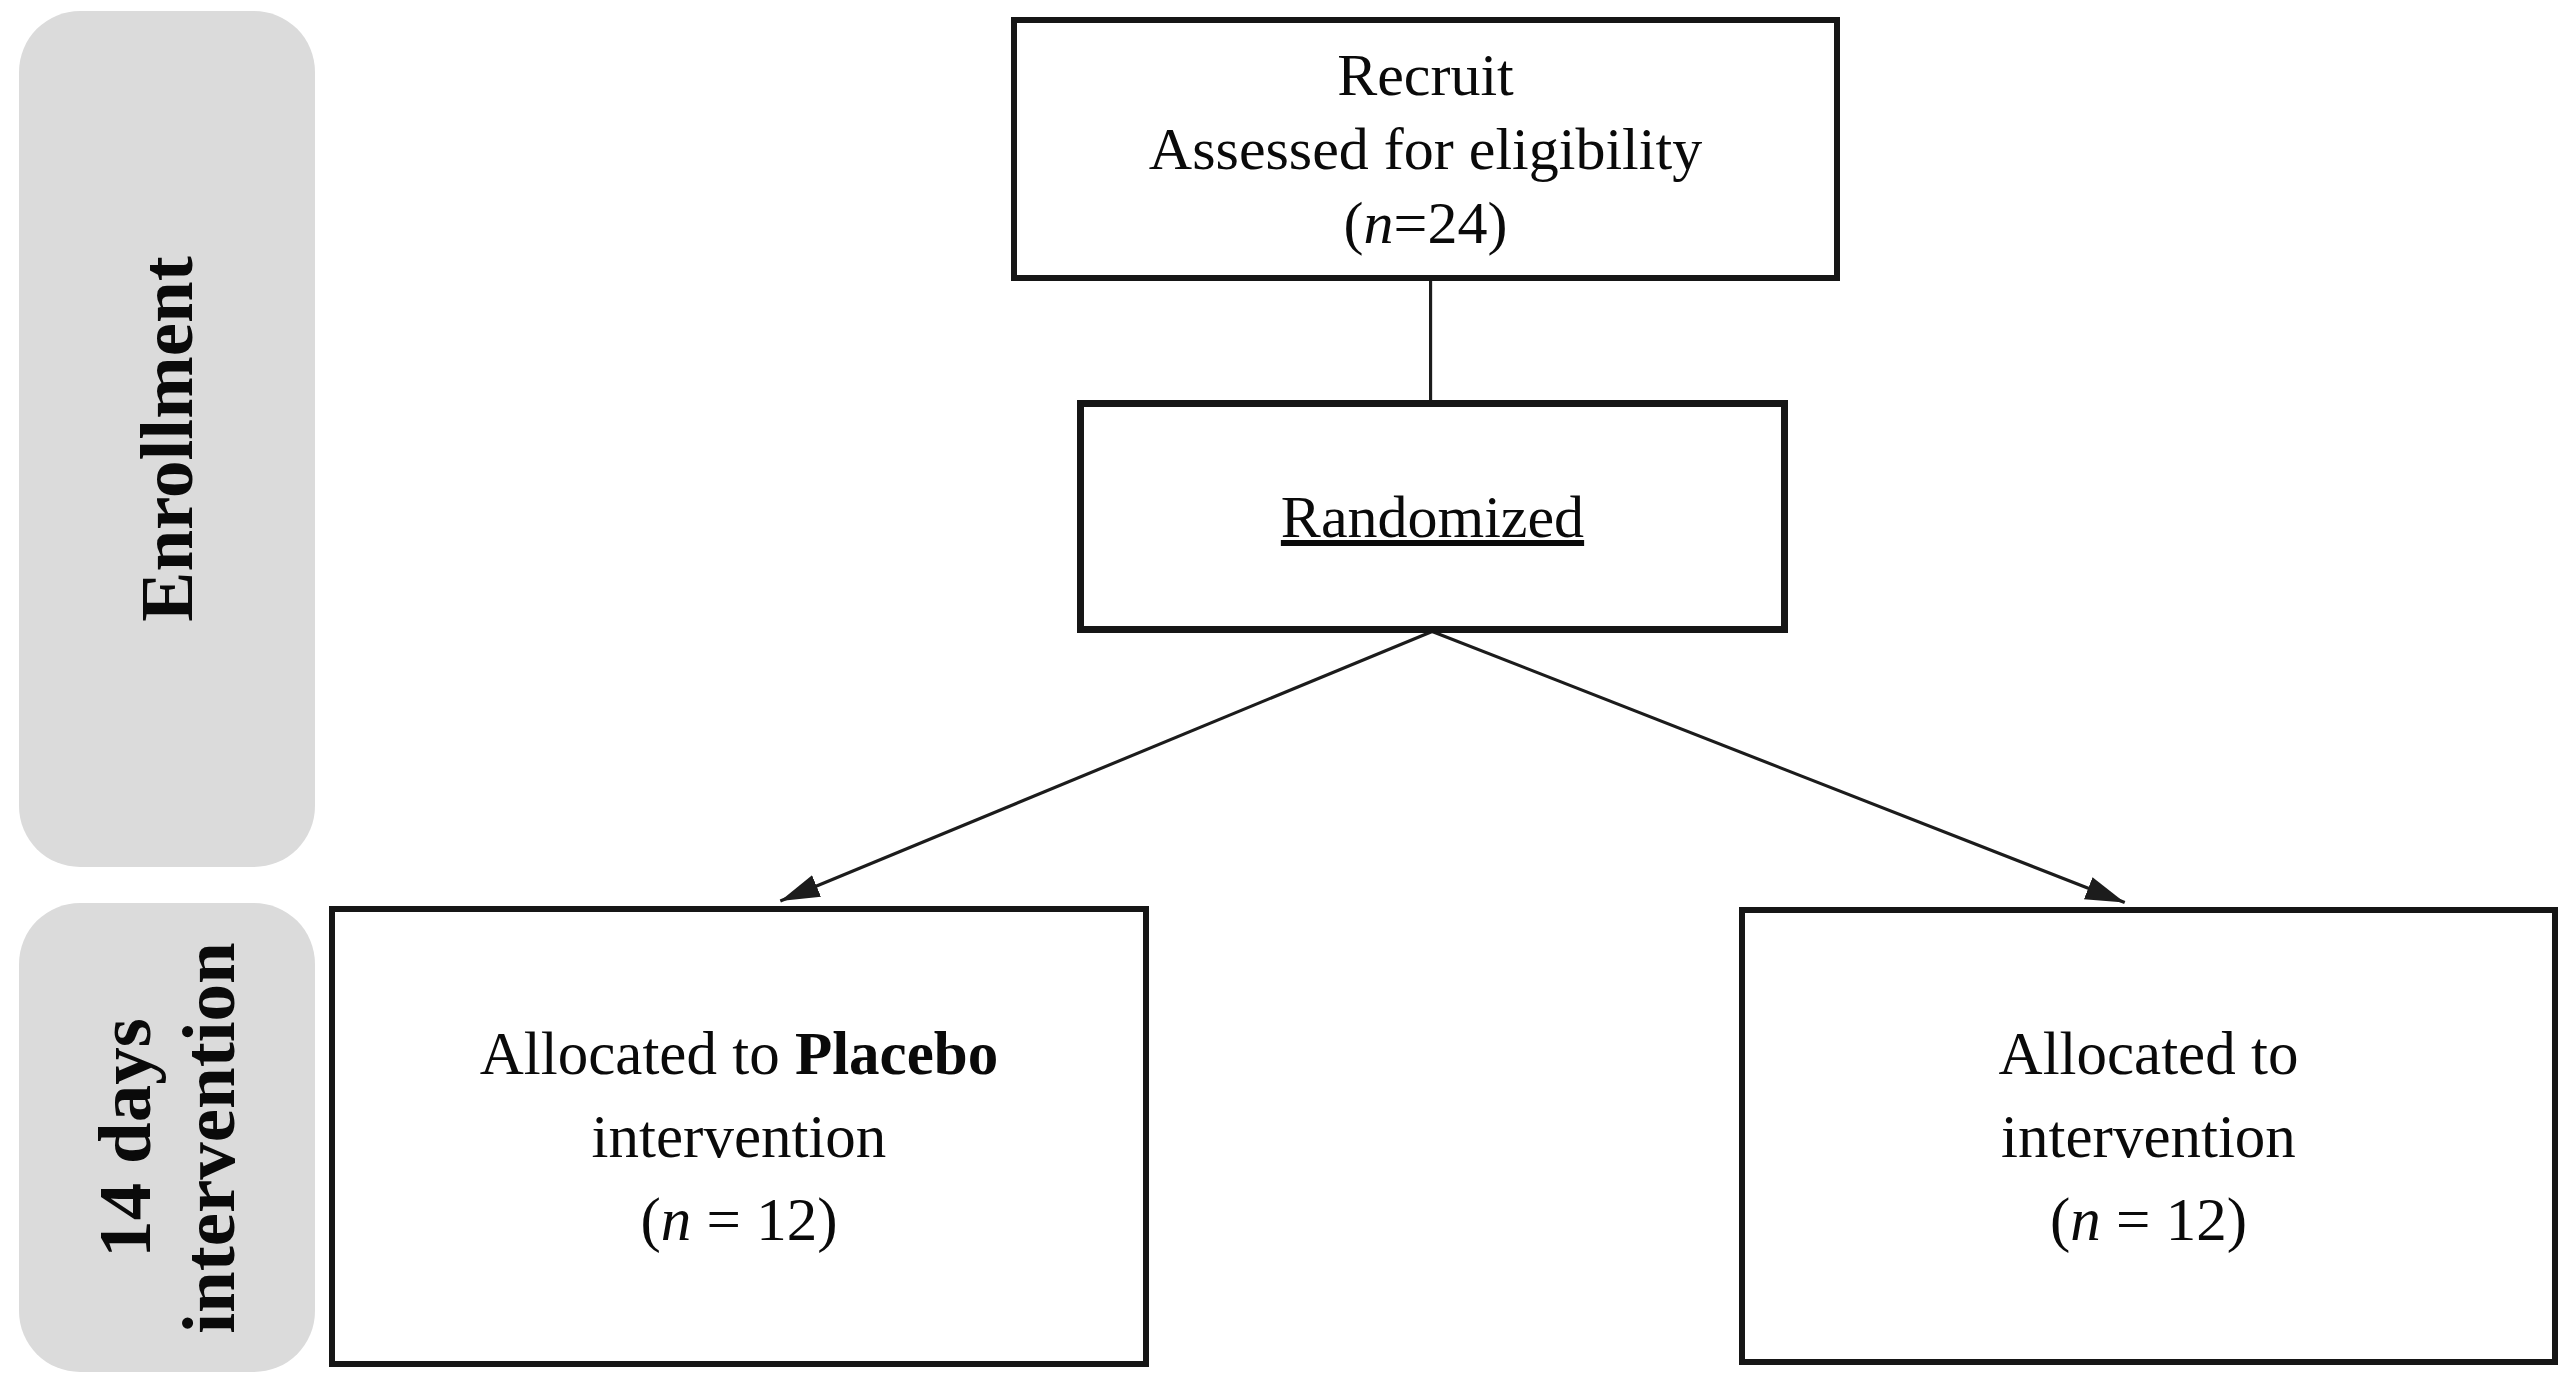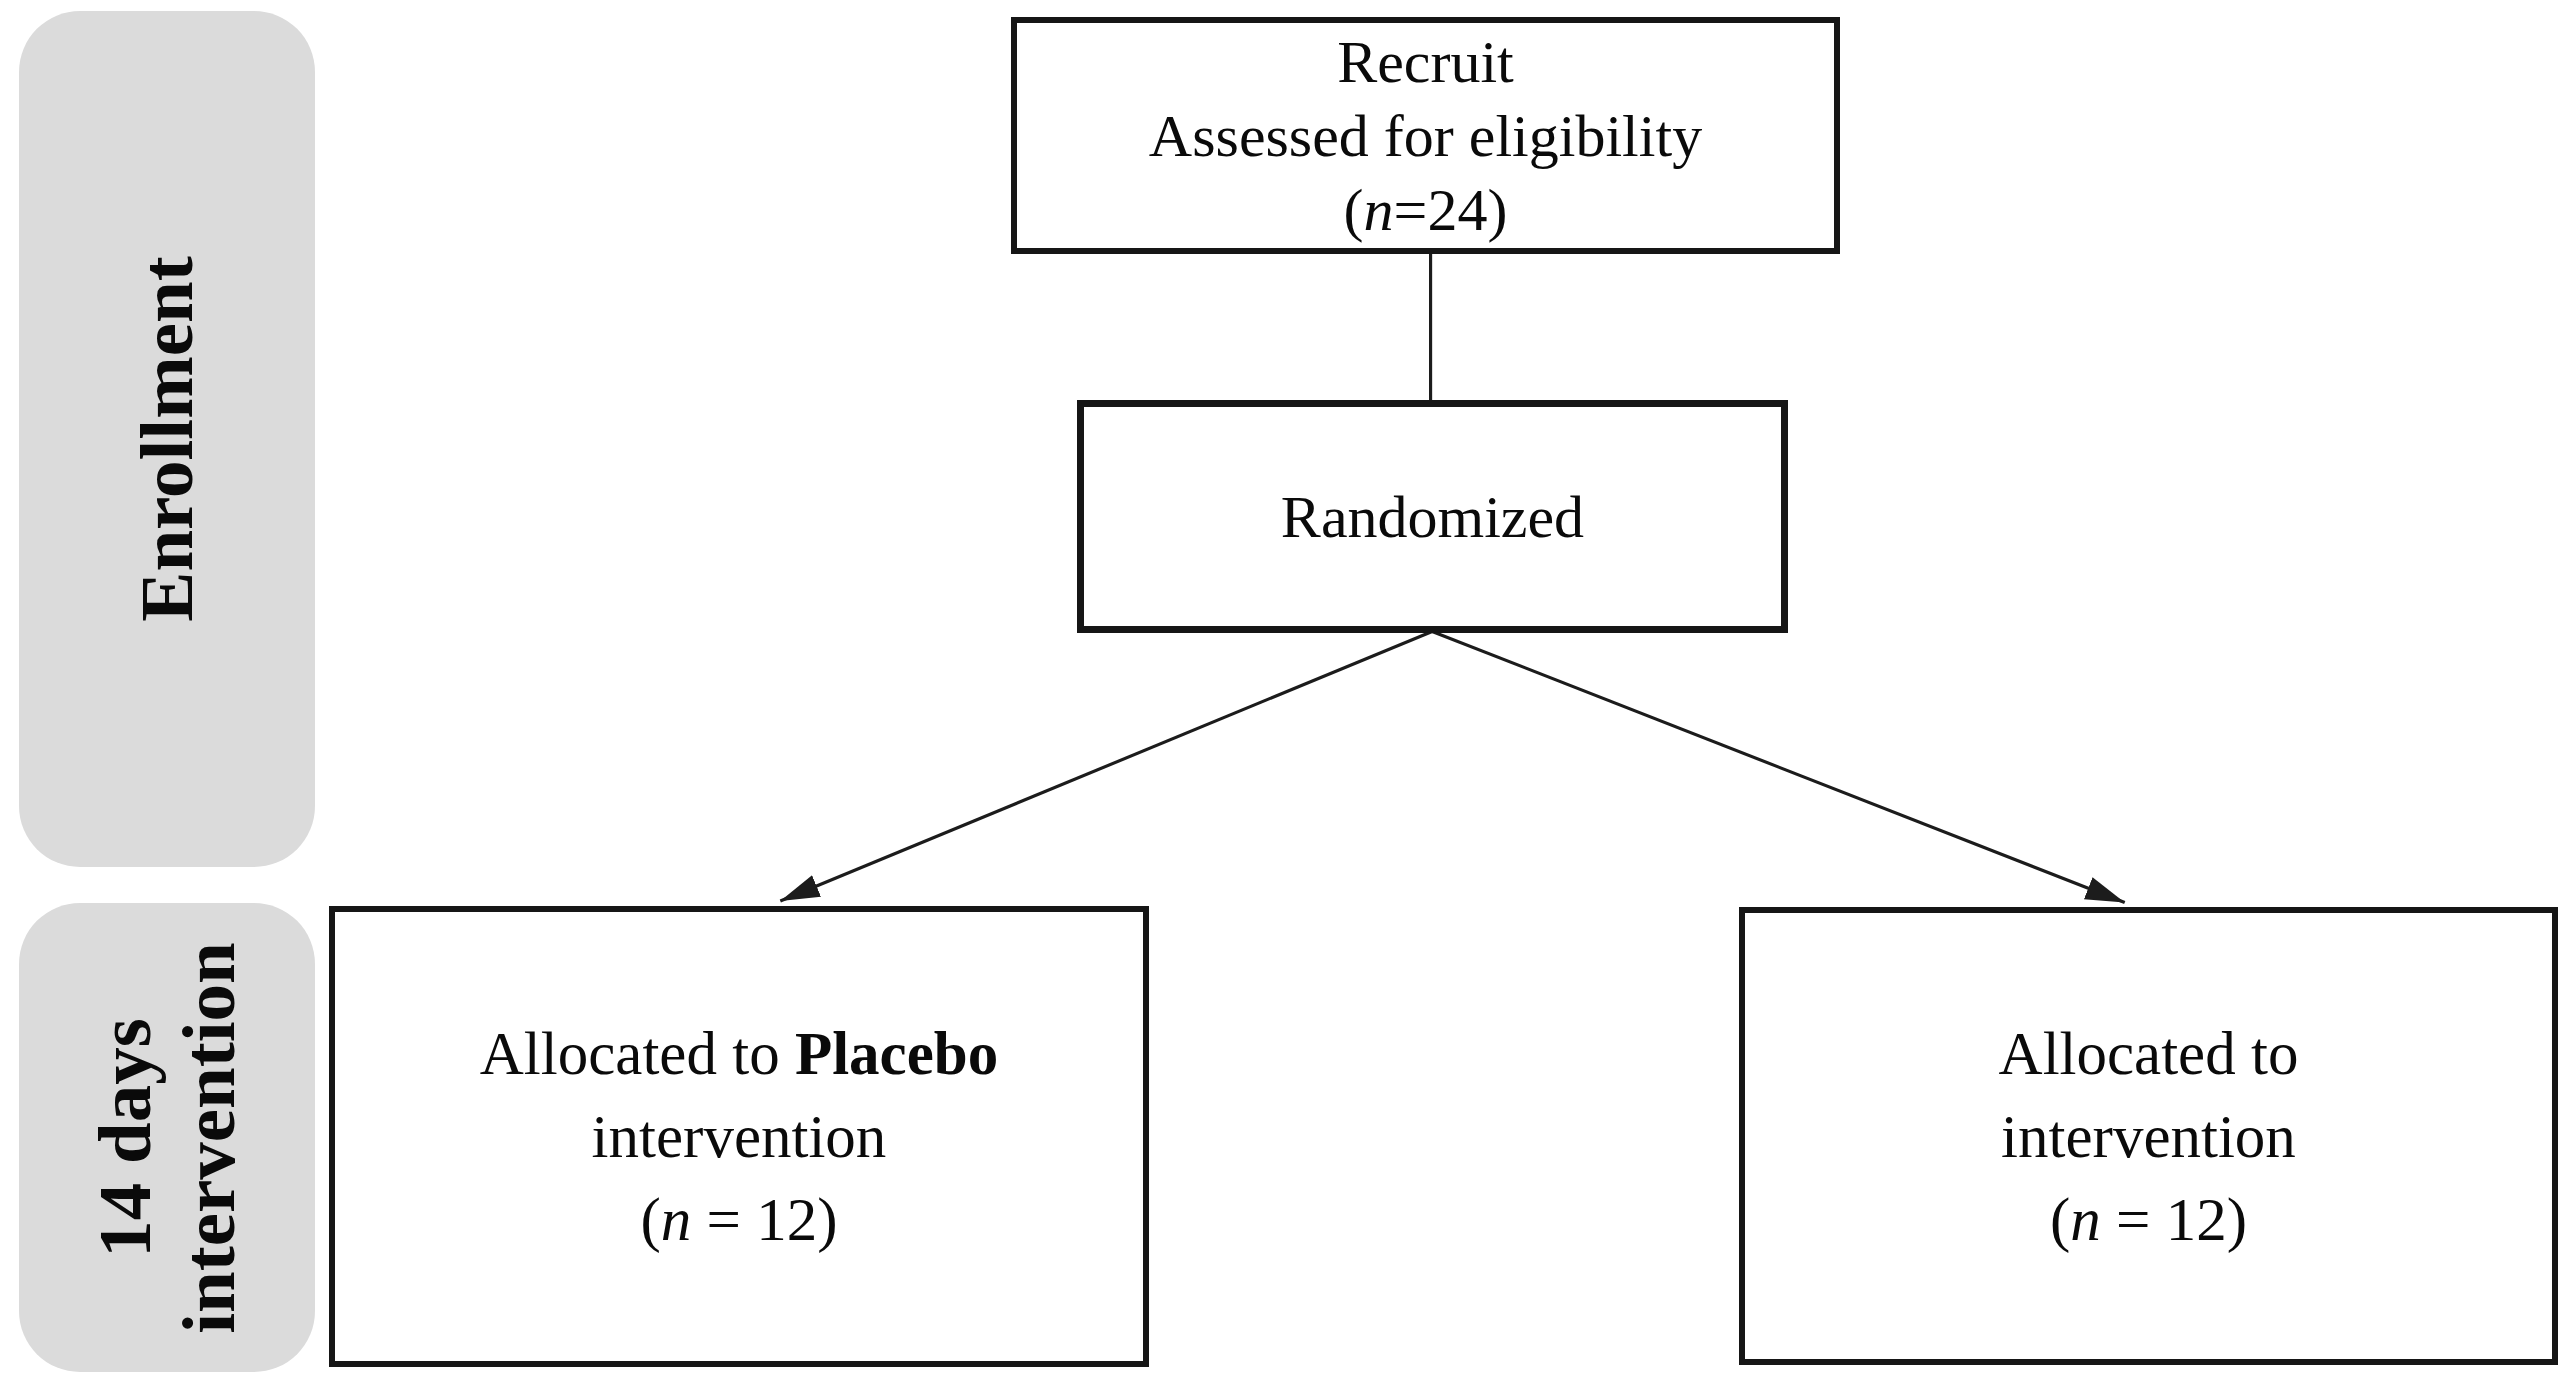--- a/index.html
+++ b/index.html
@@ -43,22 +43,22 @@
     background: #ffffff;
     border: 6.3px solid #161616;
     box-sizing: border-box;
     display: flex;
     flex-direction: column;
     align-items: center;
     justify-content: center;
     text-align: center;
   }
   .node .line { width: 100%; }
-  .box-recruit    { left: 1011px; top: 17px;   width: 829px; height: 237px; font-size: 60px; line-height: 74px; }
-  .box-randomized { left: 1077px; top: 400px;  width: 711px;  height: 233px; font-size: 60px; line-height: 74px; border-width: 7px; }
+  .box-recruit    { left: 1011px; top: 17px;   width: 829px; height: 264px; font-size: 60px; line-height: 74px; }
+  .box-randomized { left: 1077px; top: 400px;  width: 711px;  height: 233px; font-size: 60px; line-height: 74px; border-width: 7px; text-decoration: underline; }
   .box-placebo    { left: 329px;  top: 906px; width: 820px; height: 461px; font-size: 61px; line-height: 83px; }
   .box-dazzeon    { left: 1739px; top: 907px; width: 819px; height: 458px; font-size: 61px; line-height: 83px; }
   .bold { font-weight: bold; }
   .it { font-style: italic; }
   sup.mark { font-size: 58%; vertical-align: super; line-height: 0; }
   
   #connectors {
     position: absolute;
     left: 0; top: 0;
     width: 2576px;

